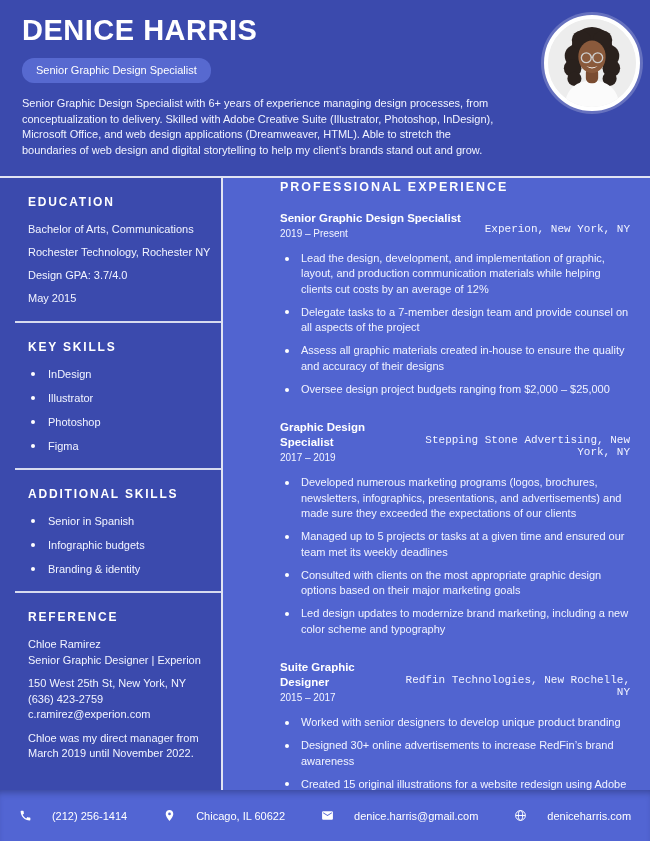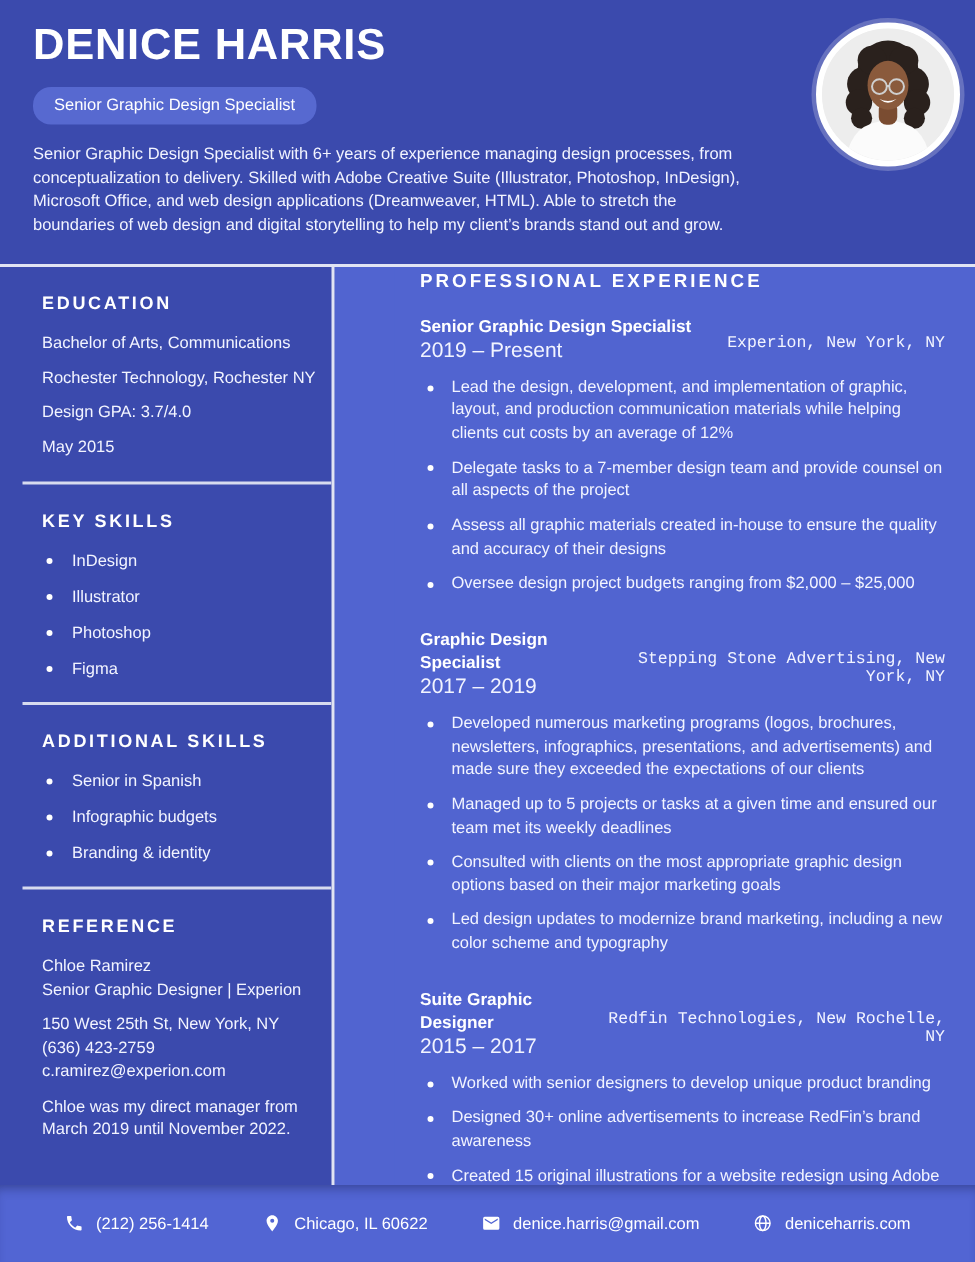--- a/index.html
+++ b/index.html
@@ -62,34 +62,34 @@
 
   .ref-group { margin-bottom:8px; }
   .ref-group p { font-size:11px; line-height:15.5px; color:#f2f4ff; }
   .nowrap { white-space:nowrap; }
 
   
   .main-heading { letter-spacing:2px; font-size:12.5px; margin-bottom:17px; }
   .job { margin-bottom:23px; }
   .job-head { display:flex; justify-content:space-between; align-items:center; margin-bottom:10px; }
   .job-title { font-size:11.5px; font-weight:bold; color:#fff; line-height:15px; }
-  .job-dates { font-size:14px; color:#f2f4ff; line-height:15px; }
+  .job-dates { font-size:10px; color:#f2f4ff; line-height:15px; }
   .job-company { font-size:11px; color:#f2f4ff; text-align:right; padding-top:6px;font-family:Liberation Mono, monospace; }
   .job-bullets { list-style:none; }
   .job-bullets li { display:flex; align-items:flex-start; margin-bottom:8px; }
   .job-bullets .dot { margin:5.5px 12px 0 5px; }
   .btxt { font-size:11px; line-height:15.3px; color:#f2f4ff; max-width:372px; }
 
   
   .footer {
     height:51px; flex:0 0 auto; background:#5265D3;
     display:flex; align-items:center; justify-content:center; gap:36px;
     box-shadow:inset 0 6px 7px -4px rgba(25,30,80,0.45);
   }
-  .f-item { display:flex; align-items:center; gap:8px; font-size:11px; color:#fff; }
+  .f-item { display:flex; align-items:center; gap:20px; font-size:11px; color:#fff; }
   .f-item svg { width:13px; height:13px; display:block; }
 </style>
 </head>
 <body>
 
 <div class="page">
 
   <div class="header">
     <div class="name">DENICE HARRIS</div>
     <div class="title-badge">Senior Graphic Design Specialist</div>

